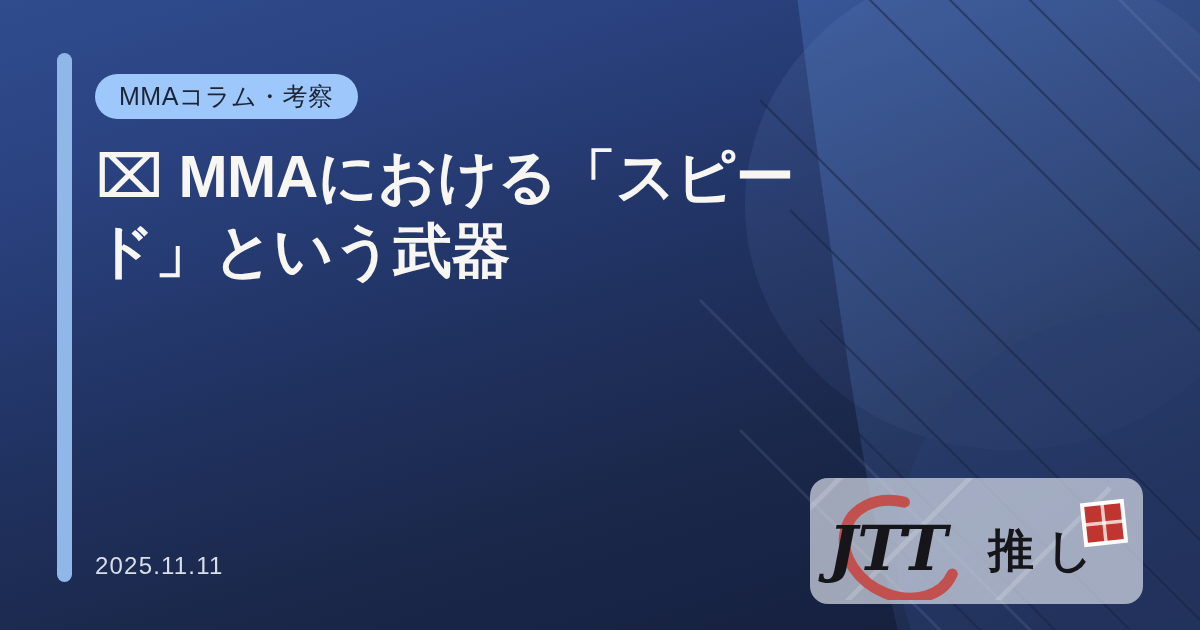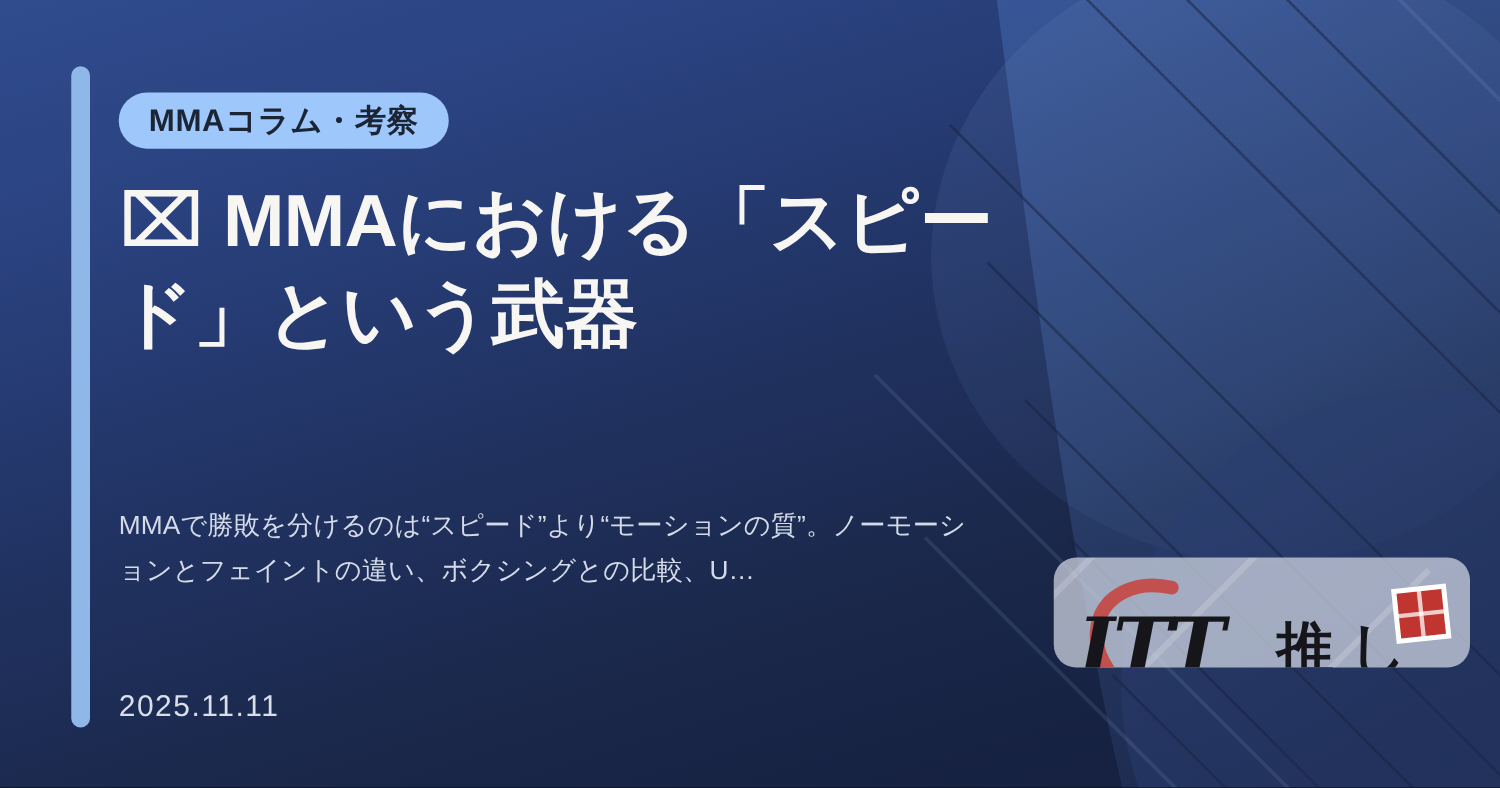--- a/index.html
+++ b/index.html
@@ -53,21 +53,21 @@
     left: 0;
     top: 74px;
     display: inline-flex;
     align-items: center;
     height: 45px;
     padding: 0 24px;
     border-radius: 24px;
     background: #9ec8fb;
     color: #1b2535;
     font-size: 25px;
-    font-weight: bold;
+    font-weight: normal;
     letter-spacing: 0.5px;
     white-space: nowrap;
   }
 
   .title {
     position: absolute;
     left: 0;
     top: 140px;
     width: 712px;
     margin: 0;
@@ -97,27 +97,26 @@
     margin: 0;
     color: #d9dee9;
     font-size: 24px;
     letter-spacing: 1.2px;
   }
 
   
   .logo-card {
     position: absolute;
     left: 810px;
-    top: 446px;
+    top: 478px;
     width: 333px;
-    height: 88px;
+    height: 126px;
     border-radius: 18px;
     background: rgba(216, 222, 233, 0.70);
     overflow: hidden;
-    margin-left: 33px;
   }
   .logo-svg { display: block; width: 333px; height: 122px; }
   .logo-text {
     font-family: "DejaVu Serif", "Liberation Serif", serif;
     font-style: italic;
     font-weight: bold;
     fill: #16161a;
   }
   .logo-text-jp {
     font-family: "DejaVu Sans", "Liberation Sans", sans-serif;
@@ -178,21 +177,20 @@
   </div>
 
   <div class="accent-bar"></div>
 
   <div class="content">
 
     <div class="badge">MMAコラム・考察</div>
 
     <h1 class="title">⌧ MMAにおける「スピード」という武器</h1>
 
-    <p class="description">MMAで勝敗を分けるのは“スピード”より“モーションの質”。ノーモーションとフェイントの違い、ボクシングとの比較、U…</p>
 
     <p class="date">2025.11.11</p>
   </div>
 
   <div class="logo-card">
     <svg class="logo-svg" viewBox="0 0 333 122" xmlns="http://www.w3.org/2000/svg">
 
       <g stroke="#ffffff" stroke-opacity="0.17" stroke-width="5">
         <line x1="-40" y1="70" x2="120" y2="-90"></line>
         <line x1="10" y1="150" x2="190" y2="-30"></line>

